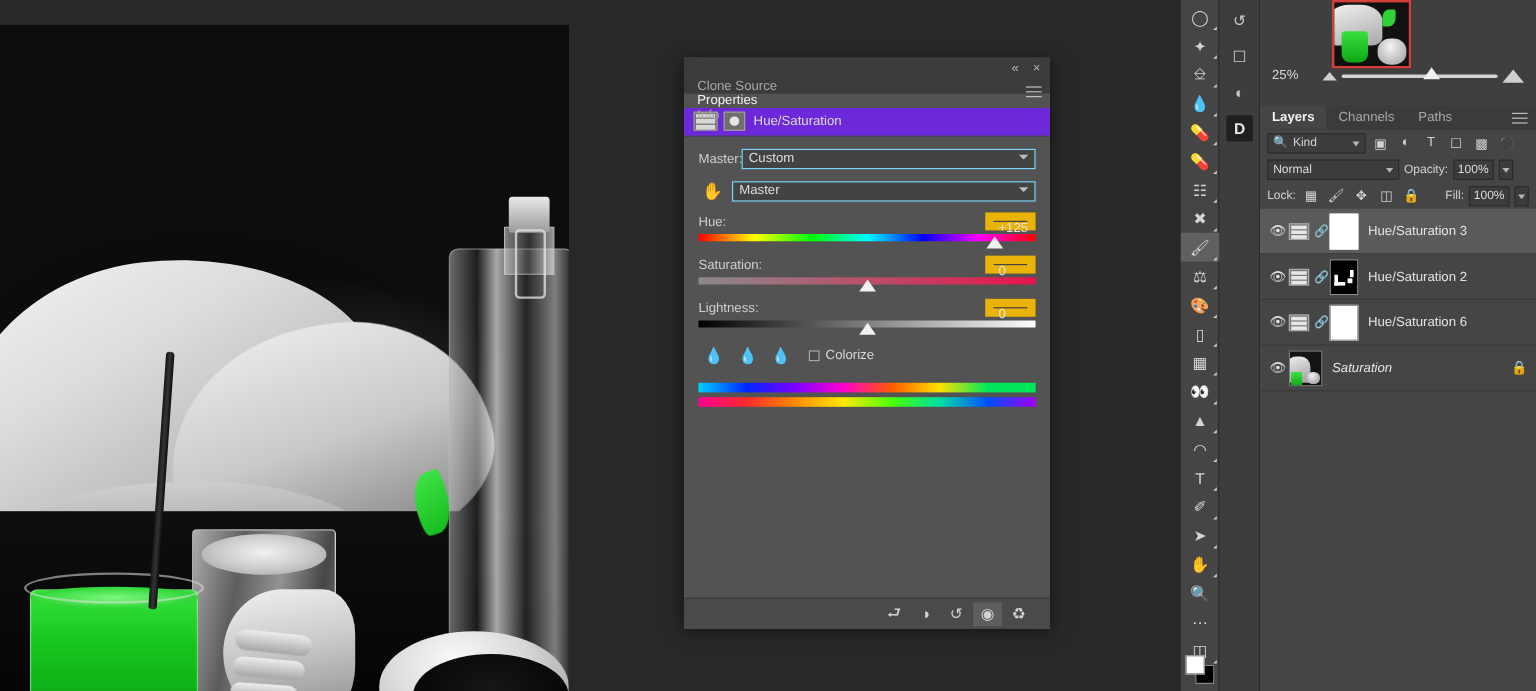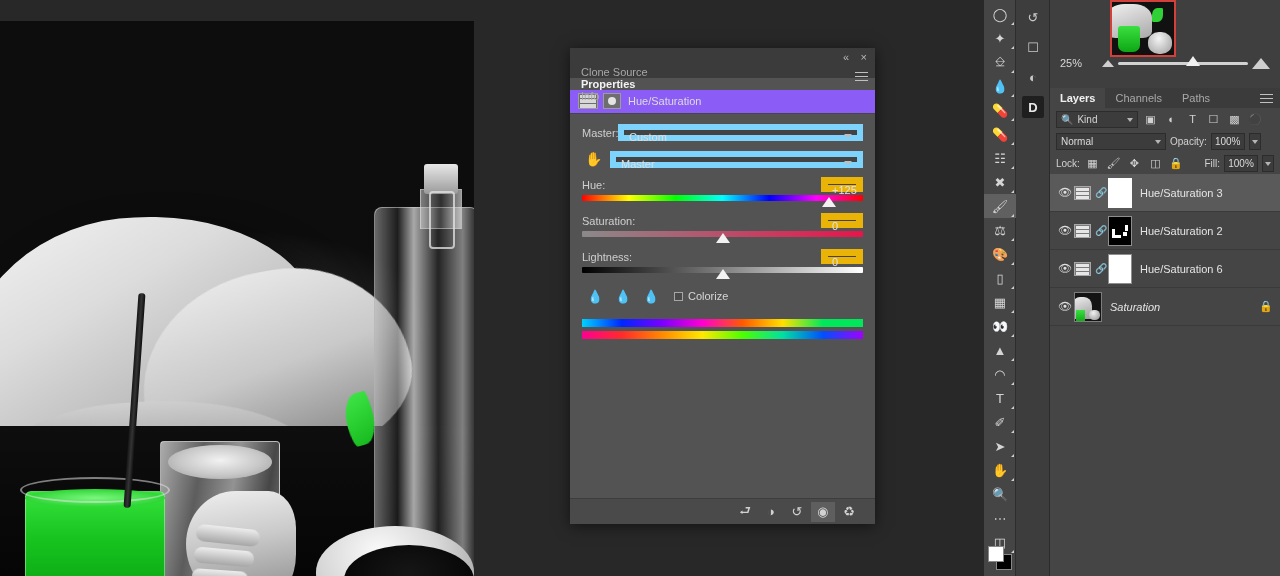--- a/index.html
+++ b/index.html
@@ -93,37 +93,37 @@
   
   #properties-panel{ position:absolute; left:570px; top:48px; width:305px; height:476px;
     background:#535353; box-shadow:0 2px 14px rgba(0,0,0,.55); }
   .panel-topbar{ height:18px; background:#3b3b3b; position:relative; }
   .topbar-btn{ position:absolute; top:2px; color:#b9b9b9; font-size:11px;
     line-height:14px; cursor:pointer; }
   .tabs-row{ height:22px; background:#3b3b3b; display:flex; align-items:stretch;
     position:relative;flex-direction:column; }
   .tab{ padding:0 11px; font-size:11px; color:#a7a7a7; display:flex; align-items:center;
     cursor:pointer; }
-  .tab.active{ background:#535353; color:#f2f2f2; font-weight:bold; }
+  .tab.active{ background:#535353; color:#f2f2f2; font-weight:normal; }
   .panel-menu{ position:absolute; right:7px; top:6px; width:13px; }
   .panel-menu i{ display:block; height:1px; background:#c0c0c0; margin-bottom:3px; }
   .adj-head{ display:flex; align-items:center; height:26px; padding:0 8px;
-    border-bottom:1px solid #464646; background:#8b5cf6; }
+    border-bottom:1px solid #464646; background:#6d28d9; }
   .adj-icon{ width:20px; height:16px; margin-right:5px; background:#6e6e6e;
     border:1px solid #9d9d9d; display:flex; flex-direction:column; }
   .adj-icon b{ display:block; height:4px; background:#d8d8d8; margin:1px 1px 0 1px; }
   .mask-icon{ width:18px; height:16px; margin-right:7px; background:#6e6e6e;
     border:1px solid #9d9d9d; display:flex; align-items:center; justify-content:center; }
   .mask-icon span{ width:8px;height:8px;border-radius:50%;background:#e4e4e4; }
   .adj-title{ font-size:11px; color:#dcdcdc; }
 
   .prop-body{ padding:10px 12px 0 12px; }
   .row{ display:flex; align-items:center; margin-bottom:8px; }
   .row-label{ font-size:11px; color:#cfcfcf; width:36px; }
-  .select{ flex:1; height:17px; background:#434343; border:6px solid #7dd3fc;
+  .select{ flex:1; height:17px; background:#434343; border:1px solid #7dd3fc;
     color:#dedede; font-size:11px; padding:0 16px 0 5px; line-height:15px;
     position:relative; cursor:pointer; }
   .select .chev{ position:absolute; right:5px; top:4px; width:0;height:0;
     border-left:4px solid transparent;border-right:4px solid transparent;
     border-top:4px solid #bdbdbd; }
   .hand-icon{ width:24px; height:20px; margin-right:4px; color:#dcdcdc; font-size:14px;
     display:flex;align-items:center;justify-content:center; cursor:pointer;}
 
   .slider-block{ margin-top:6px; }
   .slider-head{ display:flex; justify-content:space-between; align-items:center;

